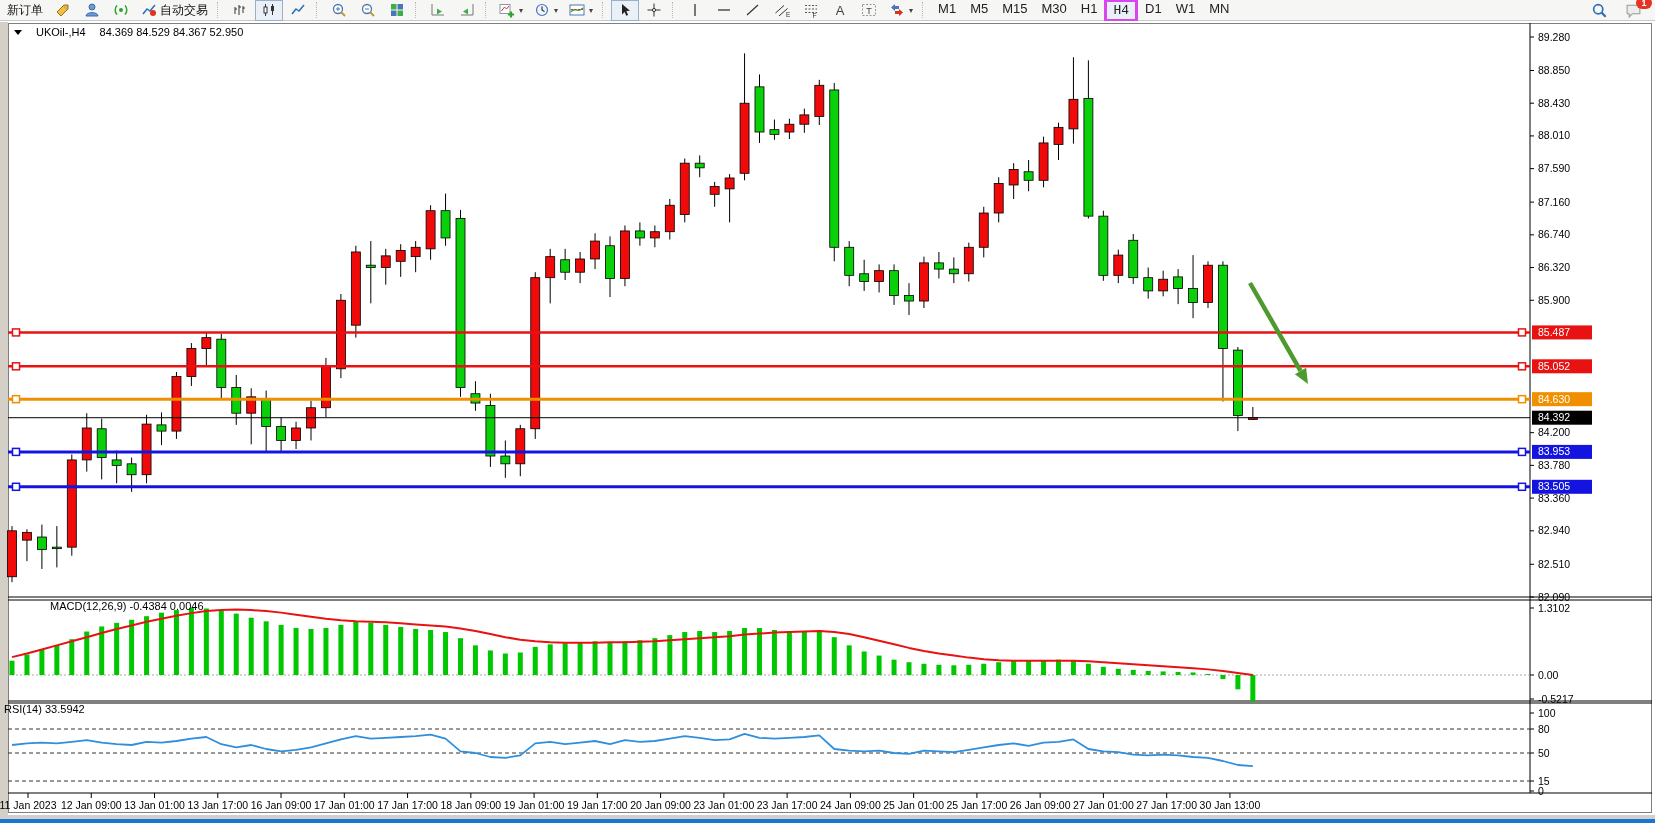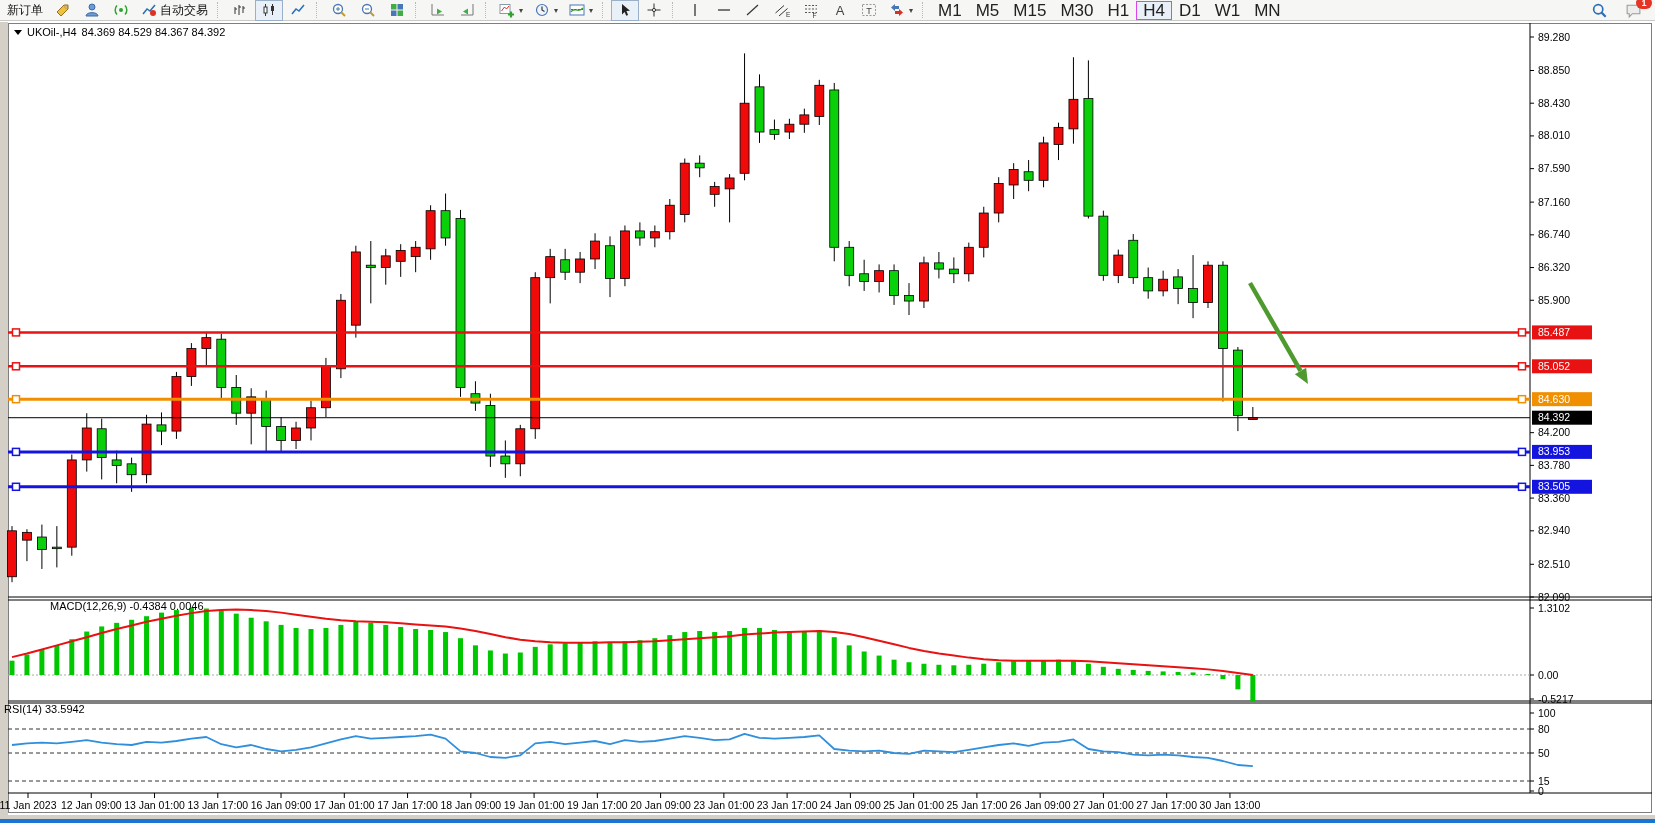--- a/index.html
+++ b/index.html
@@ -9,30 +9,30 @@
   #toolbar{position:absolute;left:0;top:0;width:1655px;height:21px;background:#f6f6f4;
     border-bottom:1px solid #c9c9c9;display:flex;align-items:center;padding:0 2px;box-sizing:border-box;gap:1px;}
   .tbtn{height:19px;min-width:22px;display:flex;align-items:center;justify-content:center;
     background:transparent;border:1px solid transparent;padding:0 2px;cursor:default;}
   .tbtn.texted{gap:3px;padding:0 4px;}
   .tbtn.active{border:1px solid #9ab0c8;background:#e9f0f8;}
   .tbtn svg{display:block;}
   .tlabel{font-size:12px;color:#111;white-space:nowrap;}
   .caret{font-size:8px;color:#444;margin-left:1px;}
   .tsep{width:4px;height:16px;border-left:1px dotted #b9b9b9;margin:0 3px;}
-  .tf{font-size:17px;color:#222;padding:2px 6px;border:1px solid transparent;line-height:13px;}
-  .tf.active{border:1px solid #d946ef;background:#e9f0f8;}
+  .tf{font-size:13px;color:#222;padding:2px 6px;border:1px solid transparent;line-height:13px;}
+  .tf.active{border:3px solid #d946ef;background:#e9f0f8;font-family:Liberation Mono, monospace;}
   #tbright{margin-left:auto;display:flex;align-items:center;gap:6px;padding-right:6px;}
   #chatwrap{position:relative;}
   #chatbadge{position:absolute;top:-4px;right:-6px;background:#e53424;color:#fff;font-size:9px;
     min-width:12px;height:12px;border-radius:7px;display:flex;align-items:center;justify-content:center;
     padding:0 2px;font-weight:bold;}
   
   .ovl{position:absolute;font-size:11px;color:#000;white-space:nowrap;z-index:5;}
-  #chart-title{left:14px;top:26px;display:flex;align-items:center;gap:5px;}
+  #chart-title{left:14px;top:26px;display:flex;align-items:center;gap:14px;}
   .tri{width:0;height:0;border-left:4px solid transparent;border-right:4px solid transparent;
     border-top:5px solid #000;display:inline-block;}
   #macd-label{left:14px;top:600px;margin-left:36px;}
   #rsi-label{left:4px;top:703px;}
   svg text{font-family:"Liberation Sans","DejaVu Sans",sans-serif;}
   #cv{position:absolute;left:0;top:0;z-index:1;}
 </style>
 </head>
 <body>
 
@@ -622,21 +622,21 @@
       <text x="1166.68" y="809" font-size="10.5" fill="#000" text-anchor="middle">27 Jan 17:00</text>
       <line x1="1229.94" y1="793" x2="1229.94" y2="798" stroke="#000"></line>
       <text x="1229.94" y="809" font-size="10.5" fill="#000" text-anchor="middle">30 Jan 13:00</text>
       <rect x="0" y="815" width="1655" height="4" fill="#d4d0c8"></rect>
       <rect x="0" y="819" width="1655" height="4" fill="#1876d2"></rect>
     </svg>
 
   <div class="ovl" id="chart-title">
     <span class="tri"></span>
     <span>UKOil-,H4</span>
-    <span>84.369 84.529 84.367 84.392</span>
+    <span>84.369 84.529 84.367 52.950</span>
   </div>
   <div class="ovl" id="macd-label">
     <span>MACD(12,26,9)</span>
     <span>-0.4384 0.0046</span>
   </div>
   <div class="ovl" id="rsi-label">
     <span>RSI(14)</span>
     <span>33.5942</span>
   </div>
 </div>

